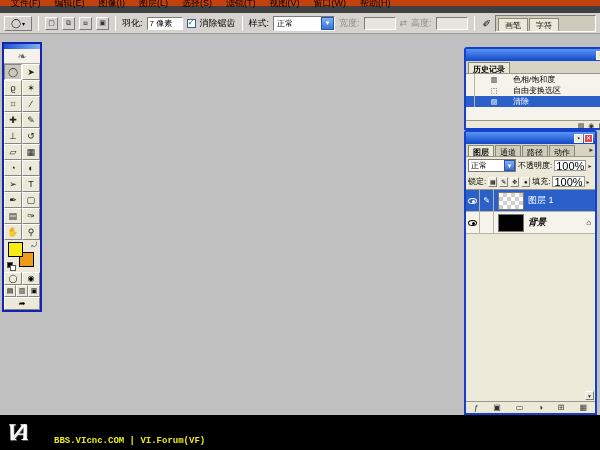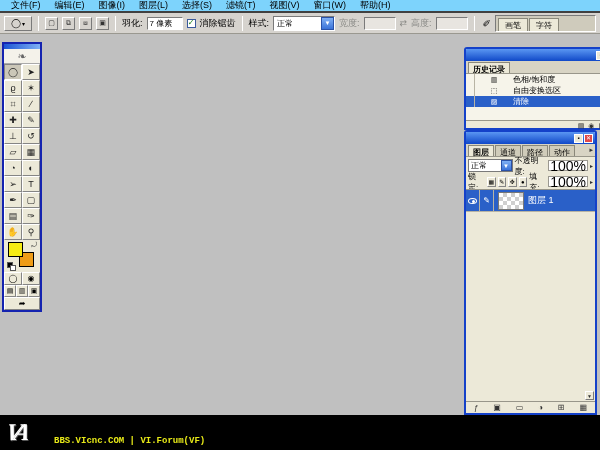--- a/index.html
+++ b/index.html
@@ -1,23 +1,23 @@
 <!DOCTYPE html>
 <html><head>
 <meta charset="utf-8">
 <style>
   * { margin:0; padding:0; box-sizing:border-box; }
   body { background:#888; font-family:"Liberation Sans", sans-serif; }
   .screen { position:relative; width:600px; height:450px; background:#c0c0c0; overflow:hidden;
             font-family:"Liberation Sans", sans-serif; }
 
   
-  .menubar { position:absolute; top:0; left:0; right:0; height:13px; background:#7dd3fc;
+  .menubar { position:absolute; top:0; left:0; right:0; height:13px; background:#c2410c;
              display:flex; align-items:center; padding-left:4px; font-size:9px; color:#000;
-             border-bottom:2px solid #404040; }
+             border-bottom:7px solid #404040; }
   .menu-item { padding:0 7px; white-space:nowrap; }
 
   
   .optionsbar { position:absolute; top:13px; left:0; right:0; height:21px; background:#d6d3ce;
                 border-bottom:1px solid #9a9890; display:flex; align-items:center; gap:4px;
                 padding:0 4px; font-size:9px; color:#000; }
   .bevel-out { border:1px solid; border-color:#ffffff #7a7a7a #7a7a7a #ffffff; background:#d6d3ce; }
   .bevel-in  { border:1px solid; border-color:#7a7a7a #ffffff #ffffff #7a7a7a; }
   .tool-preset { width:28px; height:15px; display:flex; align-items:center; justify-content:center;
                  gap:1px; font-size:9px; }
@@ -115,21 +115,21 @@
   .h-bottom { height:11px; border-top:1px solid #98968a; display:flex; justify-content:flex-end;
               align-items:center; gap:4px; padding-right:12px; font-size:7px; color:#333; }
 
   
   .layers { left:464px; top:96px; width:133px; height:285px; display:flex; flex-direction:column; }
   .l-ctrl { display:flex; align-items:center; gap:2px; font-size:8px; padding:1px 2px; height:17px; }
   .l-select { width:48px; height:13px; background:#fff; display:flex; align-items:center;
               border:1px solid #7a7a7a; }
   .l-select .sel-text { flex:1; padding-left:2px; font-size:8px; }
   .l-select .dd-btn { width:11px; height:11px; }
-  .l-val { background:#fff; border:1px solid #9a9890; padding:0 1px; font-size:14px; height:11px;
+  .l-val { background:#fff; border:1px solid #9a9890; padding:0 1px; font-size:11px; height:11px;
            display:flex; align-items:center; }
   .l-spin { font-size:6px; color:#333; }
   .lock-icon { width:9px; height:10px; display:flex; align-items:center; justify-content:center;
                font-size:6px; background:#ece9d8; border:1px solid; border-color:#fff #858585 #858585 #fff; }
   .l-list { flex:1; background:#ece9d8; border-top:1px solid #98968a; position:relative; }
   .l-row { height:22px; display:flex; align-items:center; border-bottom:1px solid #b8b4a4;
            font-size:9px; color:#000; background:#f6f4ea; }
   .l-row.sel { background:#2a60c8; color:#fff; }
   .l-eyebox { width:14px; height:22px; border-right:1px solid #b8b4a4; display:flex;
               align-items:center; justify-content:center; flex:none; }
@@ -330,20 +330,29 @@
       </div>
       <div class="l-list">
         <div class="l-row sel">
           <span class="l-eyebox">
               <span class="eye"></span>
             </span>
           <span class="l-iconbox">✎</span>
           <span class="thumb checker"></span>
           <span class="l-name">图层 1</span>
         </div>
+        <div class="l-row">
+          <span class="l-eyebox">
+              <span class="eye"></span>
+            </span>
+          <span class="l-iconbox"></span>
+          <span class="thumb" style="background:#000;"></span>
+          <span class="l-name bgname">背景</span>
+          <span class="l-lock">⌂</span>
+        </div>
         <span class="scroll-btn l-scrollbtn">▼</span>
       </div>
       <div class="l-bottom">
         <span>ƒ</span>
         <span>▣</span>
         <span>▭</span>
         <span>◑</span>
         <span>⊞</span>
         <span>▦</span>
       </div>

